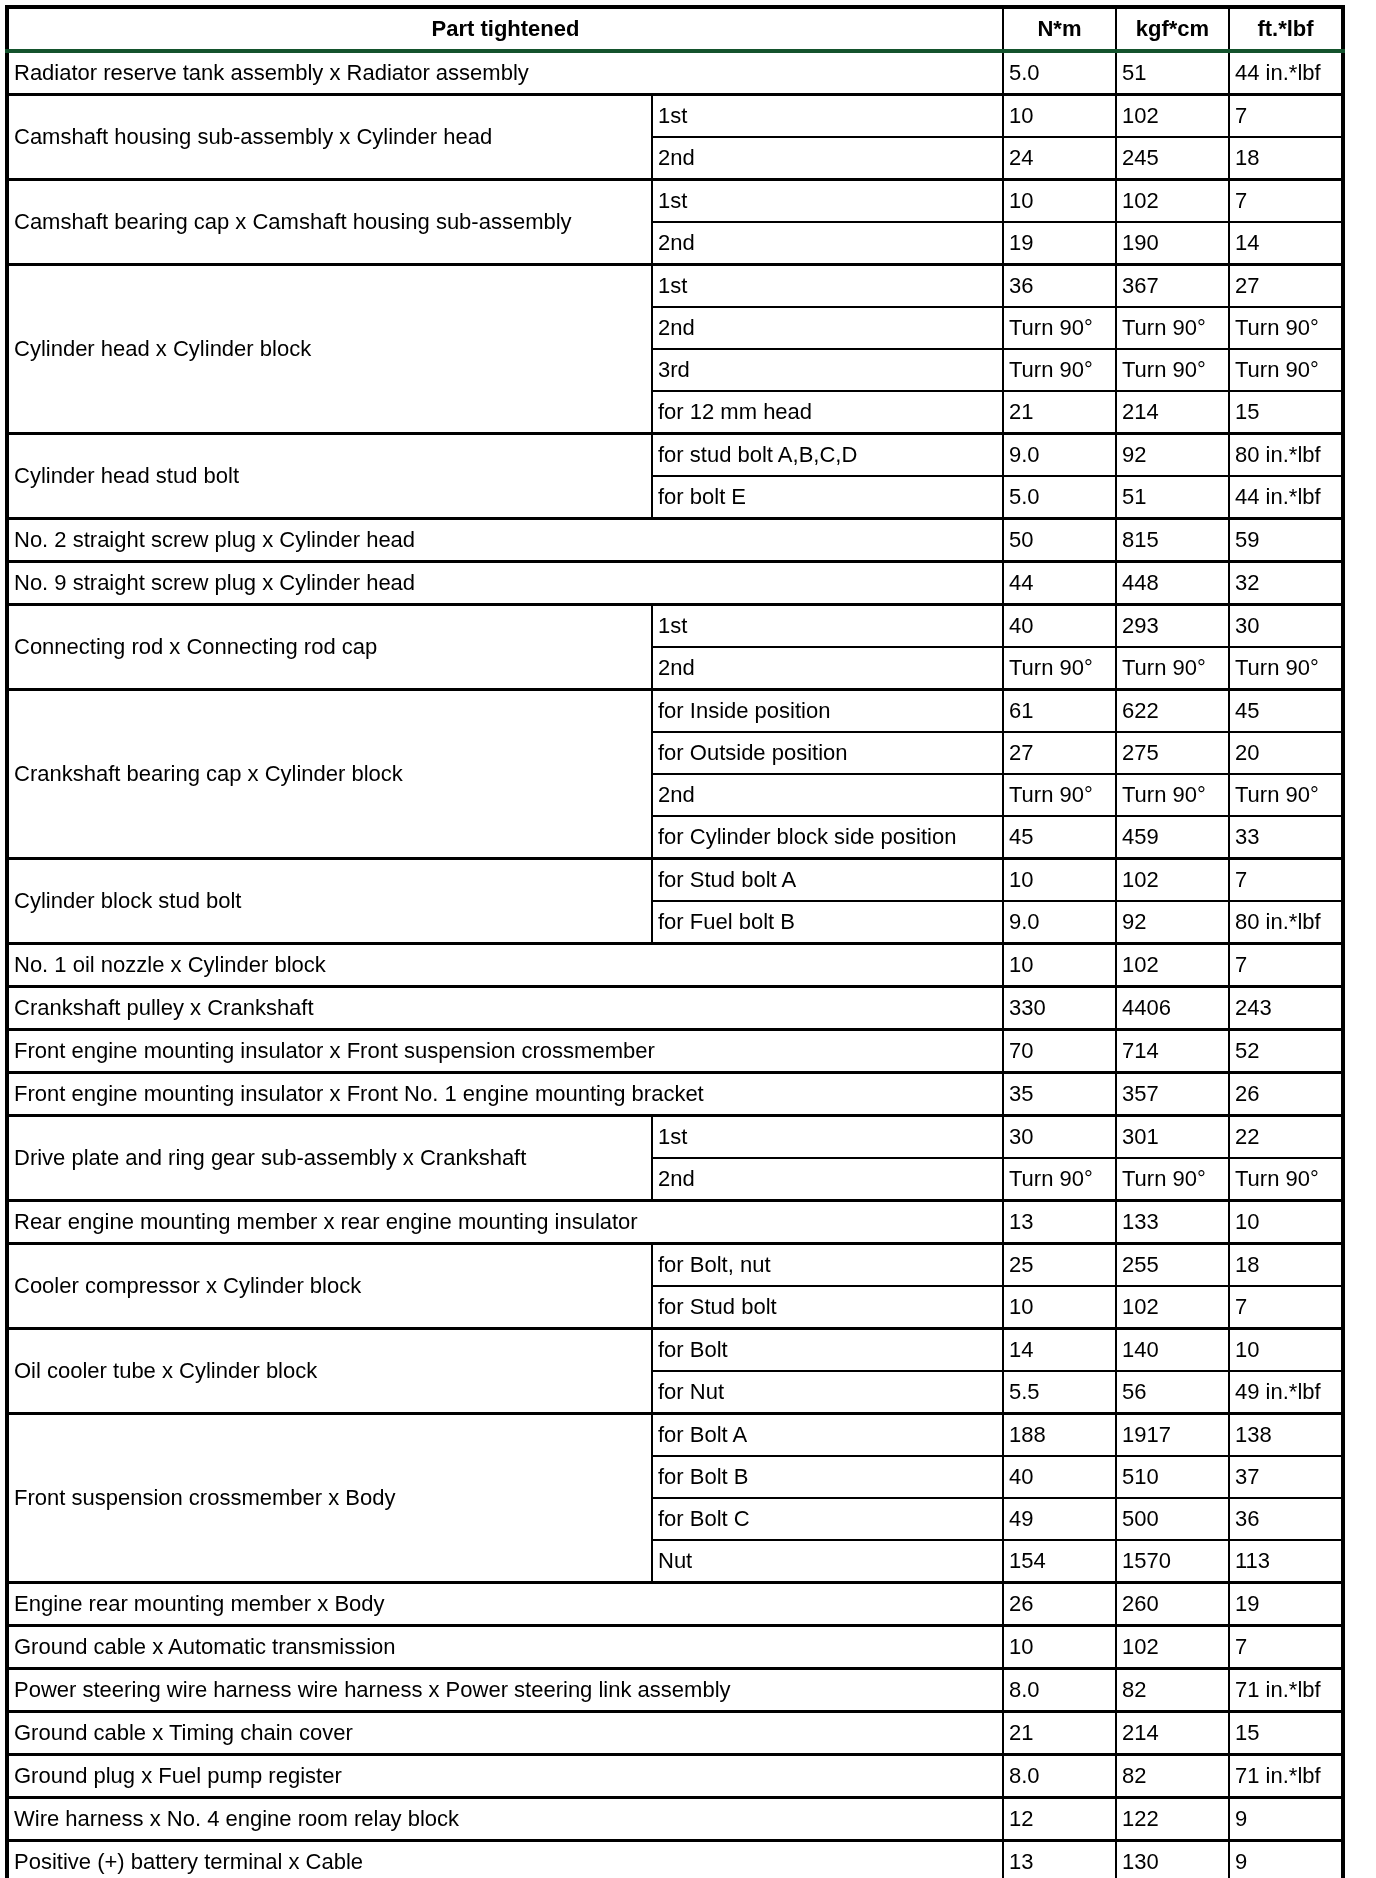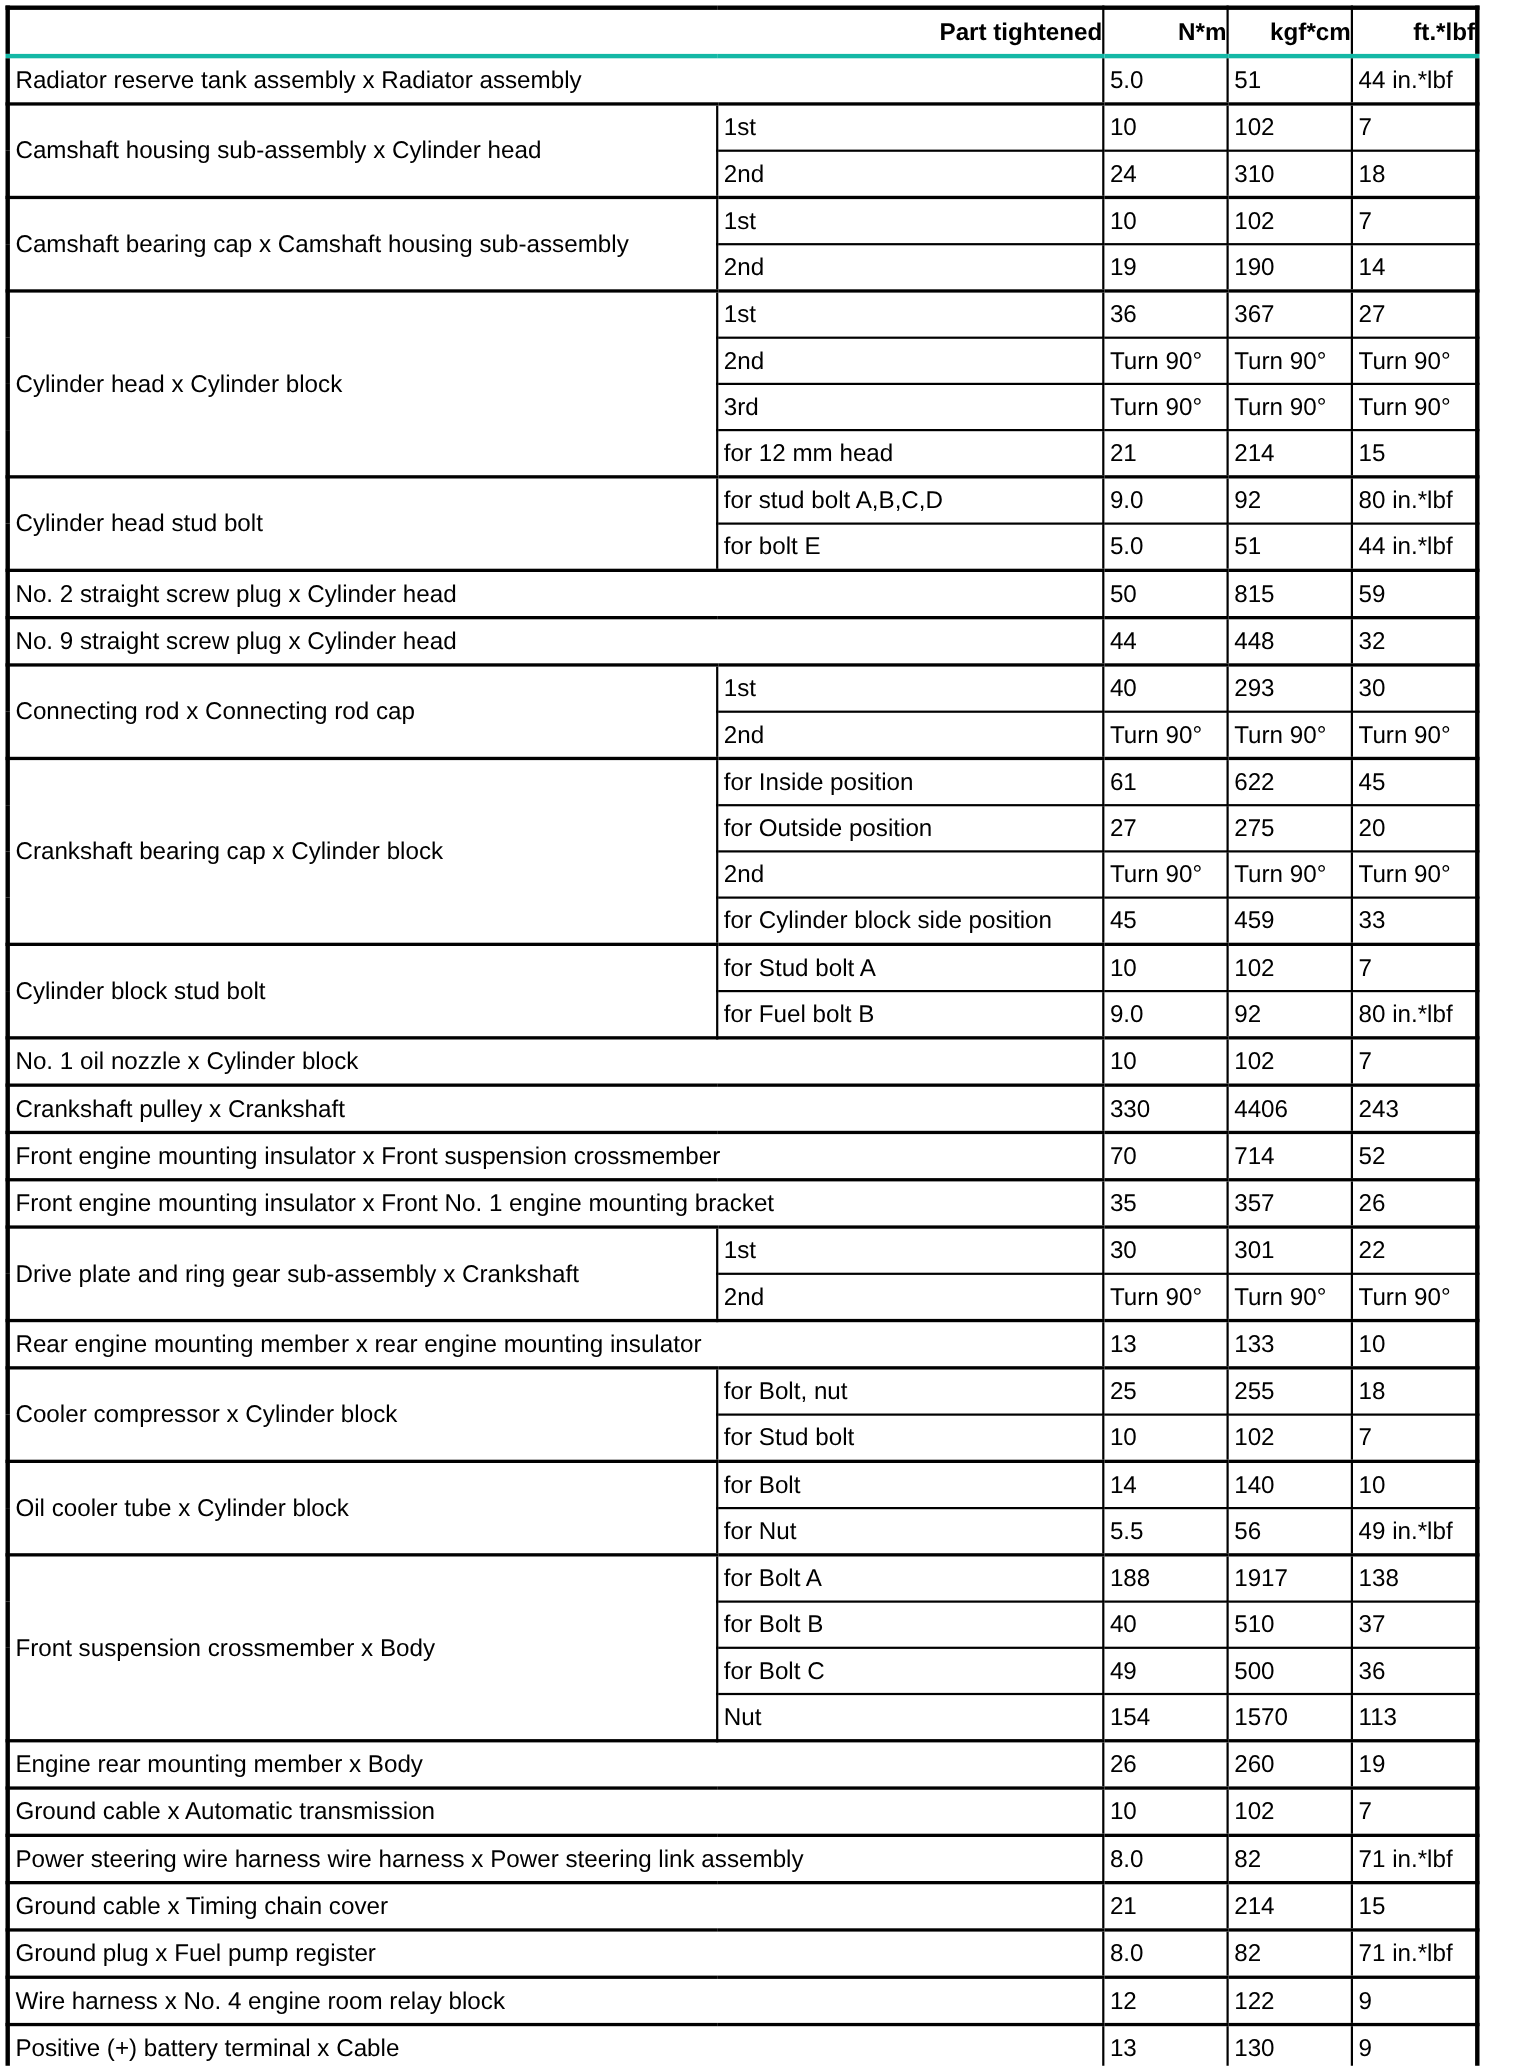--- a/index.html
+++ b/index.html
@@ -10,21 +10,21 @@
     font-family: "Liberation Sans", sans-serif; font-size: 22px; color: #000;
     border: 4px solid #000;
     table-layout: fixed;
   }
   td, th {
     height: 40px; padding: 0 0 0 5px; vertical-align: middle;
     border-left: 2px solid #000; border-right: 2px solid #000;
     border-top: 2px solid #000; border-bottom: 2px solid #000;
     white-space: nowrap; overflow: hidden; text-align: left;
   }
-  th { font-weight: bold; text-align: right; padding: 0; border-bottom: 4px solid #14b8a6; }
+  th { font-weight: bold; text-align: center; padding: 0; border-bottom: 4px solid #14532d; }
   tr.grp-start > td { border-top: 3px solid #000; }
   col.c-part { width: 645px; }
   col.c-sub { width: 351px; }
   col.c-nm { width: 113px; }
   col.c-kgf { width: 113px; }
   col.c-ft { width: 114px; }
 </style>
 </head>
 <body>
 
@@ -54,21 +54,21 @@
       <tr class="grp-start">
         <td rowspan="2">Camshaft housing sub-assembly x Cylinder head</td>
         <td>1st</td>
         <td>10</td>
         <td>102</td>
         <td>7</td>
       </tr>
       <tr>
         <td>2nd</td>
         <td>24</td>
-        <td>310</td>
+        <td>245</td>
         <td>18</td>
       </tr>
       <tr class="grp-start">
         <td rowspan="2">Camshaft bearing cap x Camshaft housing sub-assembly</td>
         <td>1st</td>
         <td>10</td>
         <td>102</td>
         <td>7</td>
       </tr>
       <tr>

